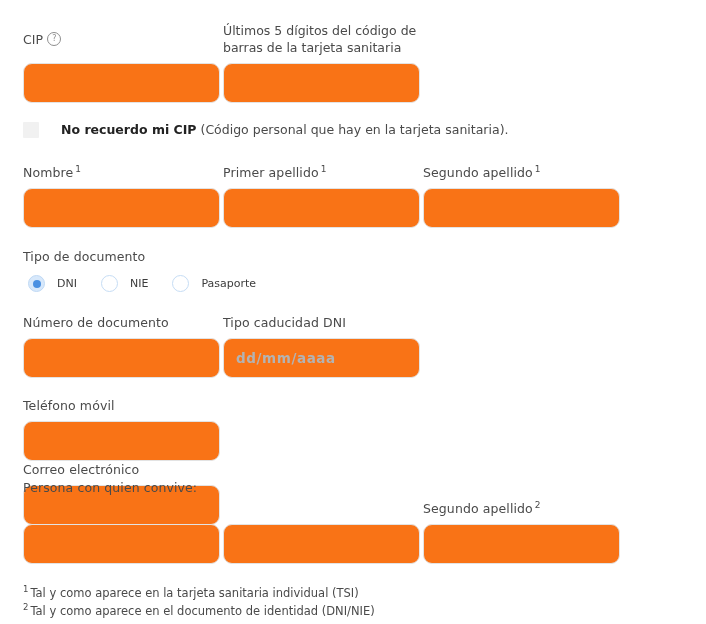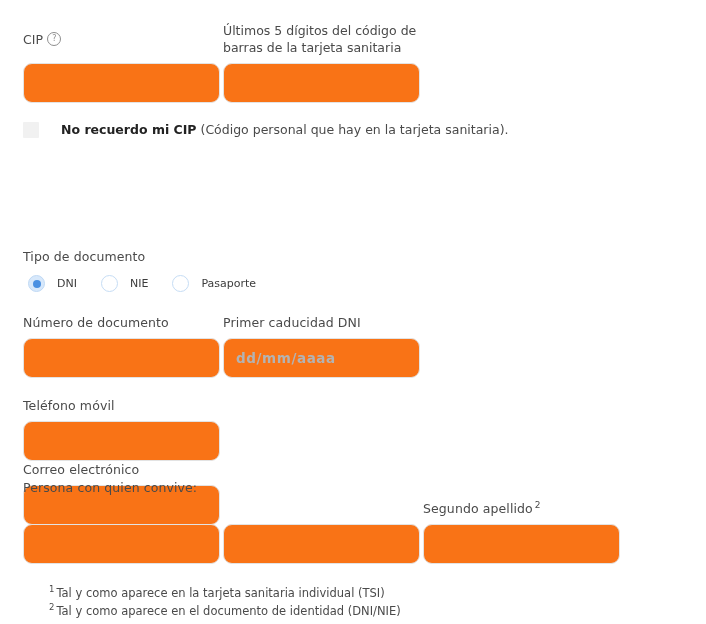--- a/index.html
+++ b/index.html
@@ -238,21 +238,20 @@
     position: absolute;
     left: 23px;
     top: 584px;
     width: 600px;
   }
   .footnote {
     font-size: 11.5px;
     line-height: 18px;
     color: #4a4a4a;
     white-space: nowrap;
-    margin-left: 26px;
   }
   .footnote sup {
     font-size: 8.5px;
     vertical-align: super;
     line-height: 0;
     margin-right: 2px;
   }
 </style>
 </head>
 <body>
@@ -274,20 +273,38 @@
       <input class="input-box" type="text" placeholder="" style="">
     </div>
 
   </div>
 
   <div id="no-cip-row">
     <div id="no-cip-checkbox"></div>
     <div id="no-cip-text"><span class="strong">No recuerdo mi CIP</span><span> (Código personal que hay en la tarjeta sanitaria).</span></div>
   </div>
 
+  <div id="name-row" class="row">
+
+    <div class="col col-1">
+      <span class="field-label"><span>Nombre</span><sup>1</sup></span>
+      <input class="input-box" type="text" placeholder="" style="">
+    </div>
+
+    <div class="col col-2">
+      <span class="field-label"><span>Primer apellido</span><sup>1</sup></span>
+      <input class="input-box" type="text" placeholder="" style="">
+    </div>
+
+    <div class="col col-3">
+      <span class="field-label"><span>Segundo apellido</span><sup>1</sup></span>
+      <input class="input-box" type="text" placeholder="" style="">
+    </div>
+
+  </div>
 
   <span id="tipo-doc-label" class="field-label">Tipo de documento</span>
 
   <div id="radio-group">
     <div class="radio-item selected">
       <span class="radio-dot"></span>
       <span class="radio-label">DNI</span>
     </div>
     <div class="radio-item">
       <span class="radio-dot"></span>
@@ -300,21 +317,21 @@
   </div>
 
   <div id="doc-row" class="row">
 
     <div class="col col-1">
       <span class="field-label">Número de documento</span>
       <input class="input-box" type="text" placeholder="" style="">
     </div>
 
     <div class="col col-2">
-      <span class="field-label">Primer caducidad DNI</span>
+      <span class="field-label">Tipo caducidad DNI</span>
       <input class="input-box" type="text" placeholder="dd/mm/aaaa" style="">
     </div>
 
   </div>
 
   <div id="contact-row" class="row">
 
     <div class="col col-1">
       <span class="field-label">Teléfono móvil</span>
       <input class="input-box" type="text" placeholder="" style="">

